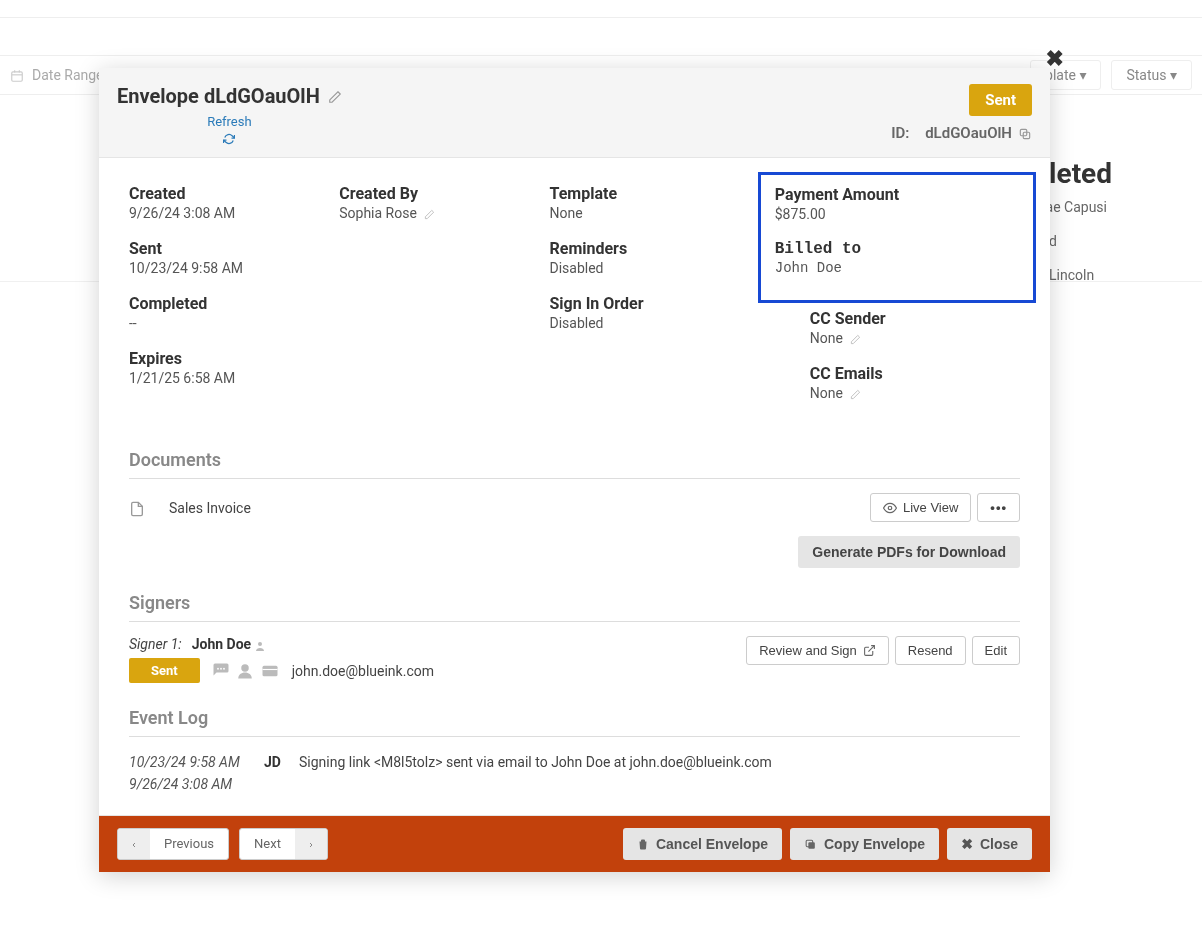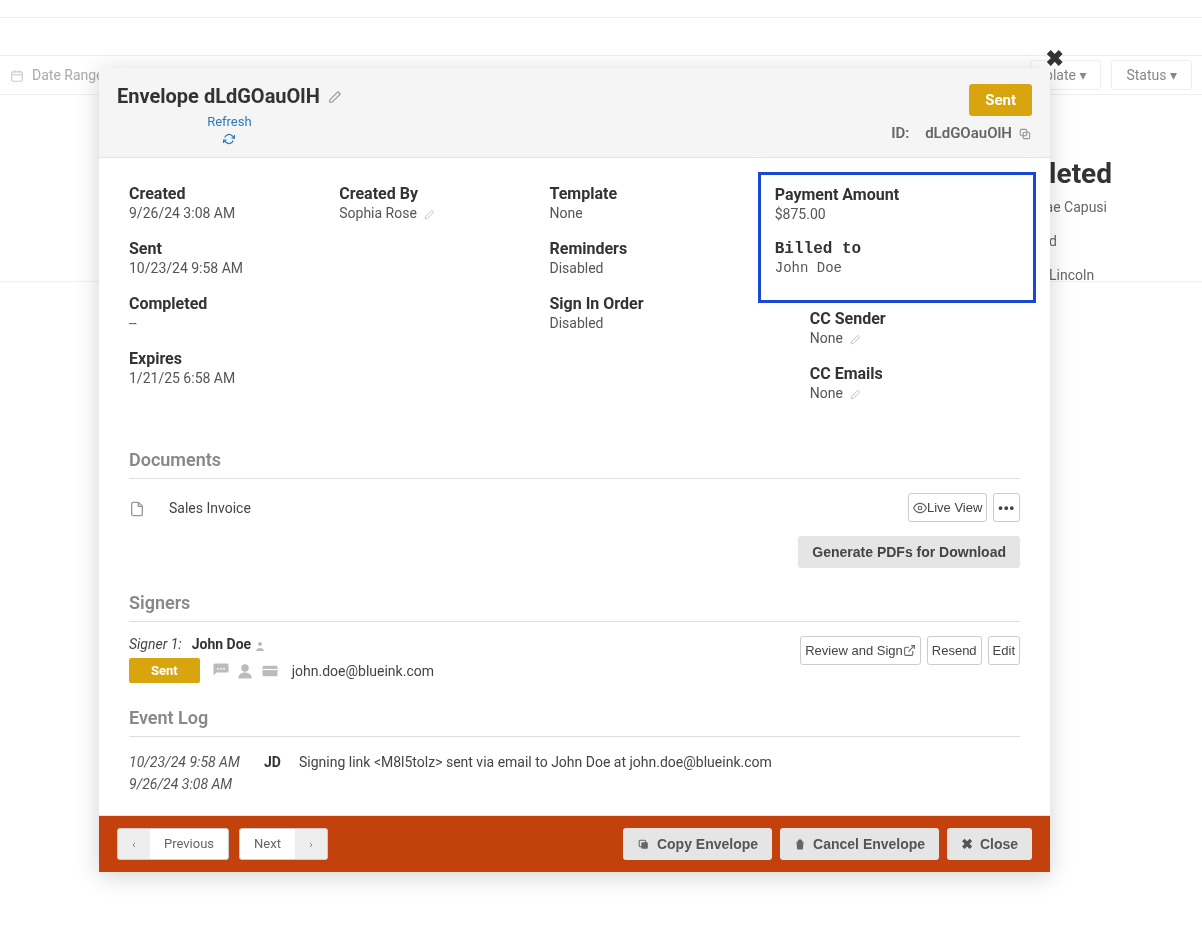--- a/index.html
+++ b/index.html
@@ -235,27 +235,28 @@
       color: #999;
       font-size: 18px;
     }
     .doc-actions {
       display: flex;
       gap: 6px;
     }
     .btn-outline {
       background: #fff;
       border: 1px solid #ccc;
-      padding: 6px 4px;
+      padding: 6px 12px;
       border-radius: 3px;
       cursor: pointer;
       font-size: 13px;
       color: #444;
       display: flex;
       align-items: center;
+      gap: 6px;
     }
     .btn-gray {
       background: #e5e5e5;
       border: none;
       padding: 8px 14px;
       border-radius: 3px;
       cursor: pointer;
       font-size: 14px;
       font-weight: 600;
       color: #444;
@@ -647,32 +648,32 @@
           <div class="label">Next</div>
           <div class="arrow">
             <svg width="8" height="12" viewBox="0 0 24 24" fill="none" stroke="#888" stroke-width="3">
                 <polyline points="9 18 15 12 9 6"></polyline>
               </svg>
           </div>
         </div>
       </div>
       <div class="footer-right">
         <button class="btn-footer">
+          <svg width="12" height="13" viewBox="0 0 24 24" fill="#666">
+              <path d="M3 6h18M8 6V4a2 2 0 012-2h4a2 2 0 012 2v2M19 6l-1 14a2 2 0 01-2 2H8a2 2 0 01-2-2L5 6"></path>
+            </svg>
+          <span>Cancel Envelope</span>
+        </button>
+        <button class="btn-footer">
           <svg width="13" height="13" viewBox="0 0 24 24" fill="#666">
               <rect x="8" y="8" width="12" height="12" rx="2"></rect>
               <rect x="4" y="4" width="12" height="12" rx="2" fill="none" stroke="#666" stroke-width="2"></rect>
             </svg>
           <span>Copy Envelope</span>
         </button>
         <button class="btn-footer">
-          <svg width="12" height="13" viewBox="0 0 24 24" fill="#666">
-              <path d="M3 6h18M8 6V4a2 2 0 012-2h4a2 2 0 012 2v2M19 6l-1 14a2 2 0 01-2 2H8a2 2 0 01-2-2L5 6"></path>
-            </svg>
-          <span>Cancel Envelope</span>
-        </button>
-        <button class="btn-footer">
           <span style="font-weight:700;">✖</span>
           <span>Close</span>
         </button>
       </div>
     </div>
   </div>
 </div>
 
 </body></html>

